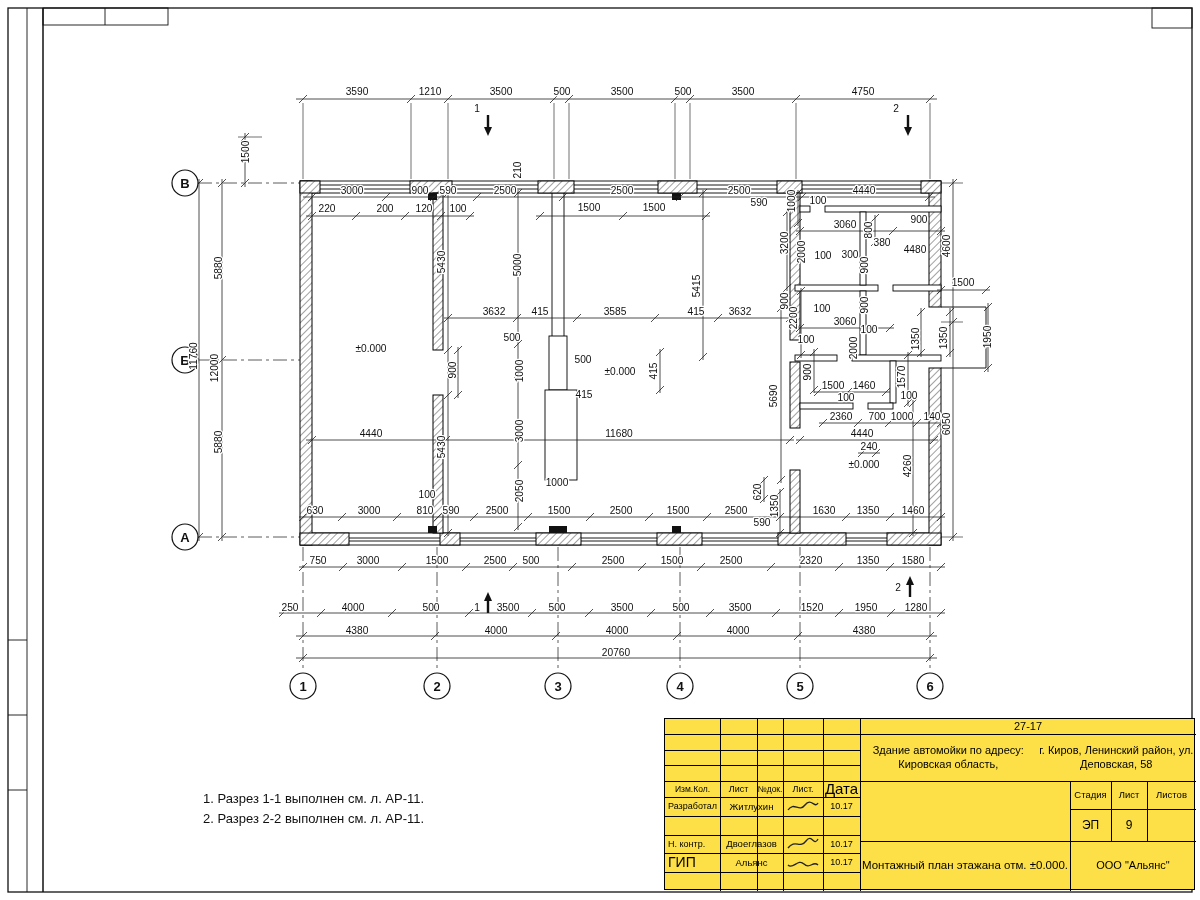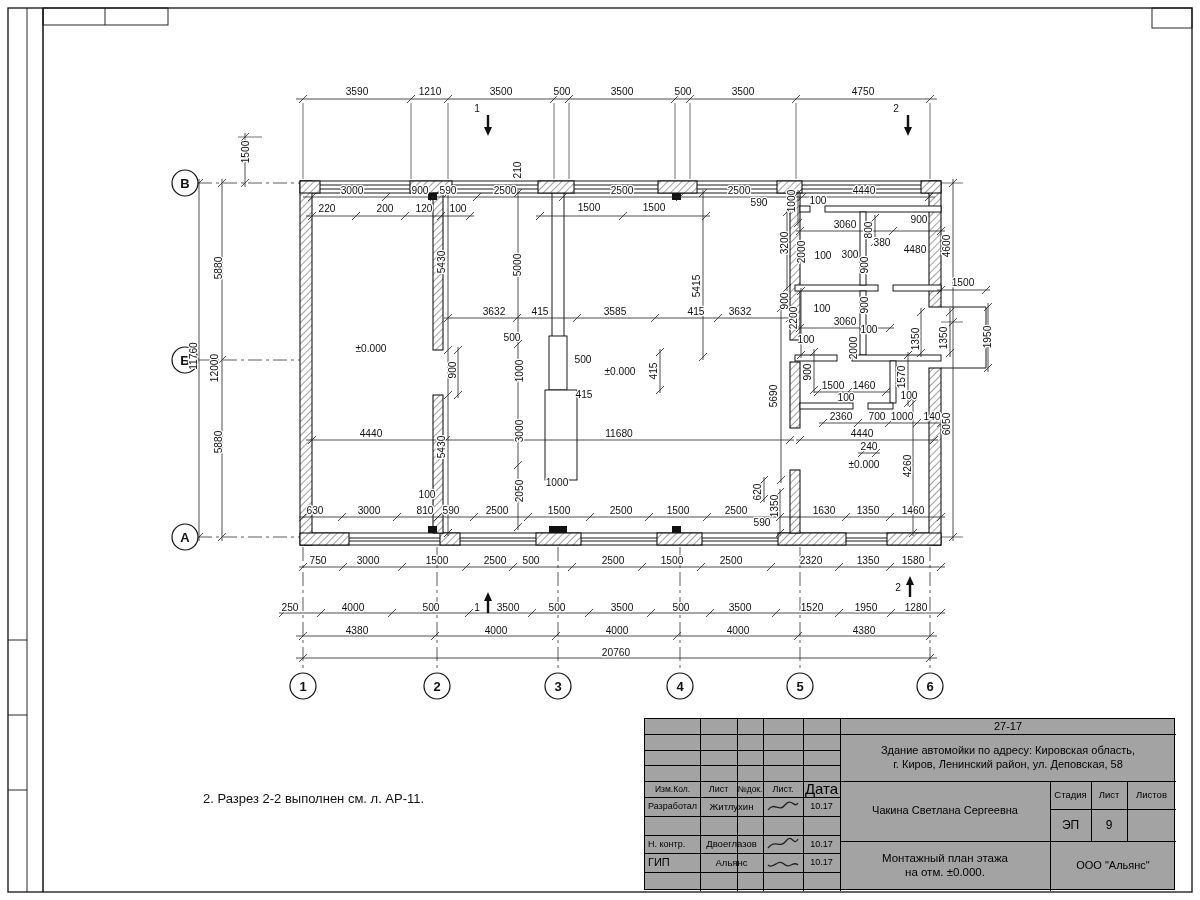--- a/index.html
+++ b/index.html
@@ -4,21 +4,21 @@
 <style>
   body{margin:0;background:#d9d9d9;}
   .page{position:relative;width:1200px;height:900px;background:#fff;font-family:"Liberation Sans",sans-serif;overflow:hidden;color:#111;}
   #plan-svg{position:absolute;left:0;top:0;}
   .dim{font:10.2px "Liberation Sans",sans-serif;fill:#111;text-anchor:middle;paint-order:stroke;stroke:#fff;stroke-width:2.6;stroke-linejoin:round;}
   .axis-label{font:700 13px "Liberation Sans",sans-serif;fill:#111;text-anchor:middle;}
   .axis-circle{fill:#fff;stroke:#111;stroke-width:1.2;}
   .chain line{stroke:#222;stroke-width:0.8;}
   .title{position:absolute;left:420px;top:34px;width:360px;text-align:center;font-size:15px;font-style:italic;font-weight:bold;text-decoration:underline;}
   .notes{position:absolute;left:203px;top:789px;font-size:13px;line-height:1.55;}
-  .tb{position:absolute;left:644px;top:718px;width:531px;height:172px;border:1.6px solid #000;box-sizing:border-box;background:#a3a3a3;}
+  .tb{position:absolute;left:664px;top:718px;width:531px;height:172px;border:1.6px solid #000;box-sizing:border-box;background:#fde047;}
   .tb .vl{position:absolute;width:1px;background:#000;}
   .tb .hl{position:absolute;height:1px;background:#000;}
   .cell{position:absolute;display:flex;align-items:center;justify-content:center;text-align:center;line-height:1.2;color:#000;box-sizing:border-box;}
   .cell.left{justify-content:flex-start;padding-left:3px;text-align:left;}
 </style>
 </head>
 <body>
 
 <div class="page">
 
@@ -586,20 +586,21 @@
         <text x="496" y="634" class="dim">4000</text>
         <text x="617" y="634" class="dim">4000</text>
         <text x="738" y="634" class="dim">4000</text>
         <text x="864" y="634" class="dim">4380</text>
         <text x="616" y="656" class="dim">20760</text>
       </g>
   </svg>
 
 
   <div class="notes">
+    <div>1. Разрез 1-1 выполнен см. л. АР-11.</div>
     <div>2. Разрез 2-2 выполнен см. л. АР-11.</div>
   </div>
 
   <div class="tb">
 
     <div class="vl" style="left:55px;top:0;height:172px"></div>
     <div class="vl" style="left:92px;top:0;height:172px"></div>
     <div class="vl" style="left:118px;top:0;height:172px"></div>
     <div class="vl" style="left:158px;top:0;height:172px"></div>
     <div class="vl" style="left:195px;top:0;height:172px"></div>
@@ -612,32 +613,31 @@
     <div class="hl" style="top:62px;left:0;width:531px"></div>
     <div class="hl" style="top:78px;left:0;width:195px"></div>
     <div class="hl" style="top:97px;left:0;width:195px"></div>
     <div class="hl" style="top:116px;left:0;width:195px"></div>
     <div class="hl" style="top:134px;left:0;width:195px"></div>
     <div class="hl" style="top:153px;left:0;width:195px"></div>
     <div class="hl" style="top:90px;left:405px;width:126px"></div>
     <div class="hl" style="top:122px;left:195px;width:336px"></div>
 
     <div class="cell" style="left:195px;top:0;width:336px;height:15px;font-size:11px">27-17</div>
-    <div class="cell" style="left:195px;top:15px;width:336px;height:47px;flex-direction:column;font-size:11px">
+    <div class="cell" style="left:195px;top:15px;width:336px;height:47px;font-size:11px">
       <div>Здание автомойки по адресу: Кировская область,</div>
       <div>г. Киров, Ленинский район, ул. Деповская, 58</div>
     </div>
-    <div class="cell" style="left:195px;top:62px;width:210px;height:60px;font-size:11px">Чакина Светлана Сергеевна</div>
     <div class="cell" style="left:405px;top:62px;width:41px;height:28px;font-size:9.5px">Стадия</div>
     <div class="cell" style="left:446px;top:62px;width:36px;height:28px;font-size:9.5px">Лист</div>
     <div class="cell" style="left:482px;top:62px;width:49px;height:28px;font-size:9.5px">Листов</div>
     <div class="cell" style="left:405px;top:90px;width:41px;height:32px;font-size:12px">ЭП</div>
     <div class="cell" style="left:446px;top:90px;width:36px;height:32px;font-size:12px">9</div>
     <div class="cell" style="left:482px;top:90px;width:49px;height:32px;font-size:12px"></div>
-    <div class="cell" style="left:195px;top:122px;width:210px;height:50px;flex-direction:column;font-size:11.5px">
+    <div class="cell" style="left:195px;top:122px;width:210px;height:50px;flex-direction:row;font-size:11.5px">
       <div>Монтажный план этажа</div>
       <div>на отм. ±0.000.</div>
     </div>
     <div class="cell" style="left:405px;top:122px;width:126px;height:50px;font-size:11px">ООО "Альянс"</div>
 
     <div class="cell" style="left:0;top:62px;width:55px;height:16px;font-size:8.5px">Изм.Кол.</div>
     <div class="cell" style="left:55px;top:62px;width:37px;height:16px;font-size:9px">Лист</div>
     <div class="cell" style="left:92px;top:62px;width:26px;height:16px;font-size:8.5px">№док.</div>
     <div class="cell" style="left:118px;top:62px;width:40px;height:16px;font-size:9px">Лист.</div>
     <div class="cell" style="left:158px;top:62px;width:37px;height:16px;font-size:15px">Дата</div>
@@ -653,21 +653,21 @@
 
     <div class="cell left" style="left:0;top:116px;width:55px;height:18px;font-size:9px">Н. контр.</div>
     <div class="cell" style="left:55px;top:116px;width:63px;height:18px;font-size:9.5px">Двоеглазов</div>
     <div class="cell" style="left:118px;top:116px;width:40px;height:18px">
       <svg width="34" height="14" viewBox="0 0 34 14">
           <path d="M2 11 C 9 2, 14 12, 20 4 S 28 10, 32 2" fill="none" stroke="#222" stroke-width="1.3"></path>
         </svg>
     </div>
     <div class="cell" style="left:158px;top:116px;width:37px;height:18px;font-size:9px">10.17</div>
 
-    <div class="cell left" style="left:0;top:134px;width:55px;height:19px;font-size:11px">ГИП</div>
+    <div class="cell left" style="left:0;top:134px;width:55px;height:19px;font-size:14px">ГИП</div>
     <div class="cell" style="left:55px;top:134px;width:63px;height:19px;font-size:9.5px">Альянс</div>
     <div class="cell" style="left:118px;top:134px;width:40px;height:19px">
       <svg width="34" height="14" viewBox="0 0 34 14">
           <path d="M2 9 C 7 14, 12 2, 18 8 S 27 4, 32 9" fill="none" stroke="#222" stroke-width="1.3"></path>
         </svg>
     </div>
     <div class="cell" style="left:158px;top:134px;width:37px;height:19px;font-size:9px">10.17</div>
   </div>
 
 </div>

